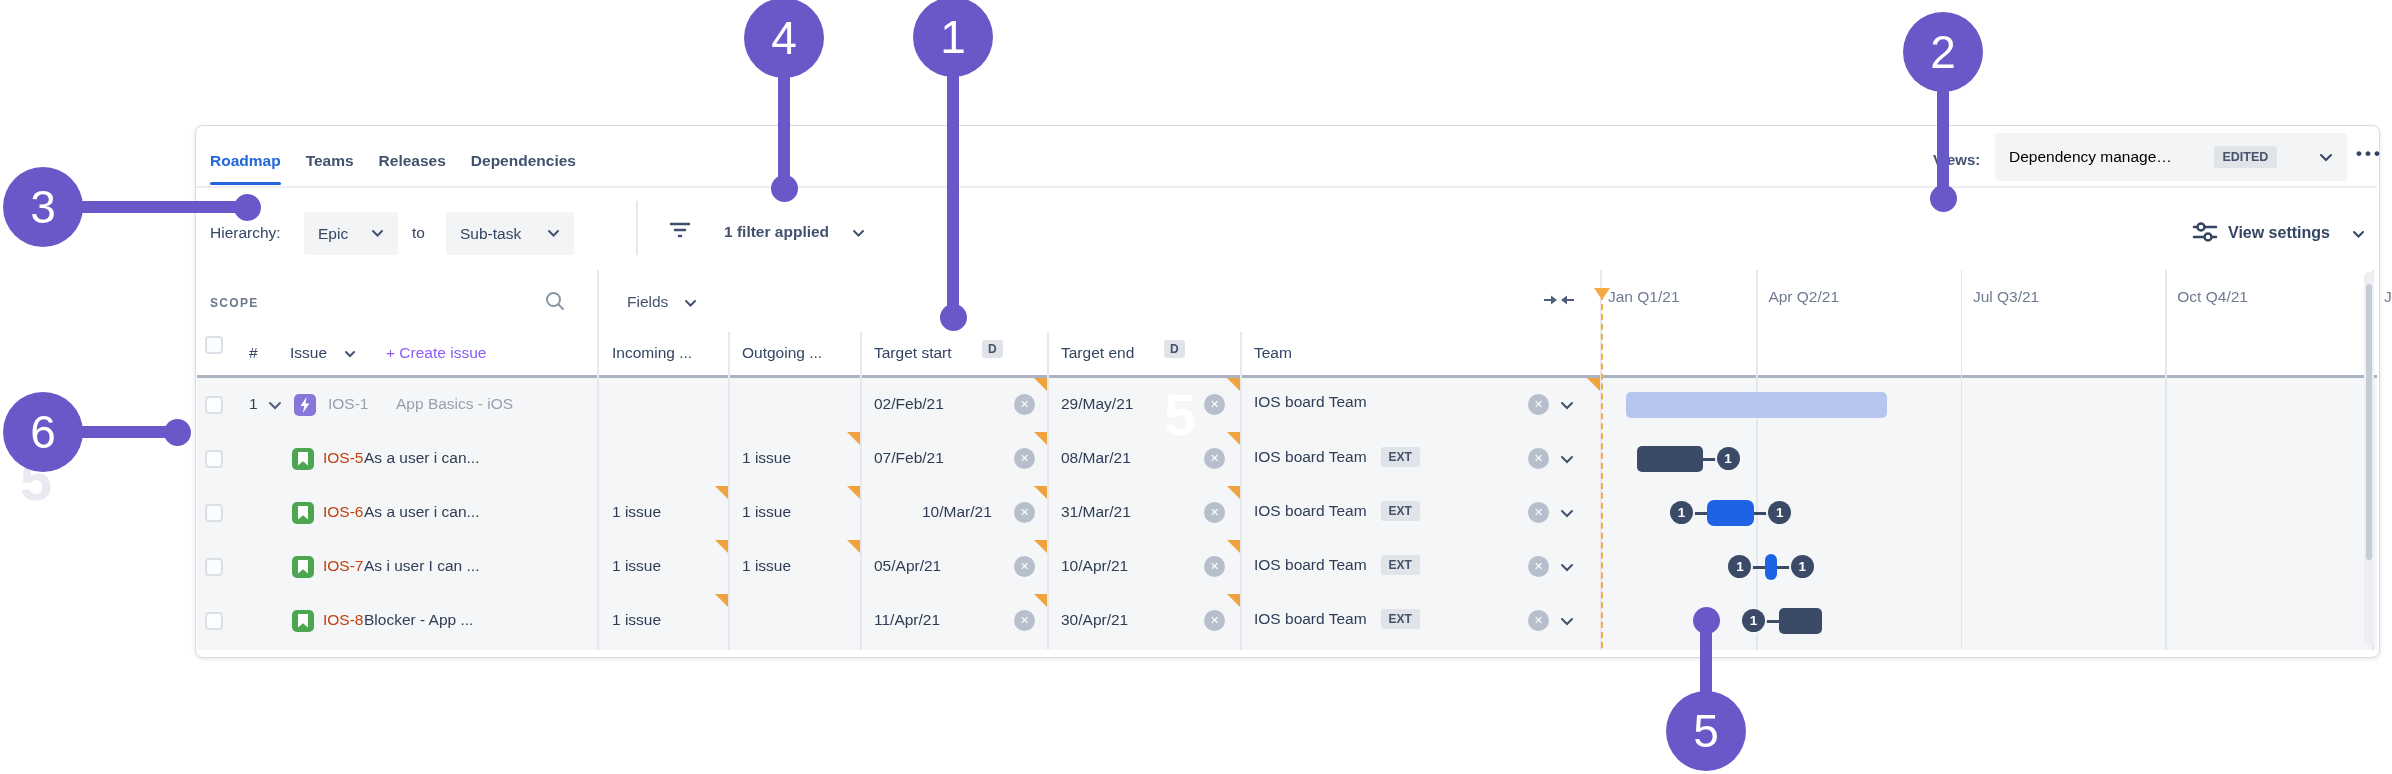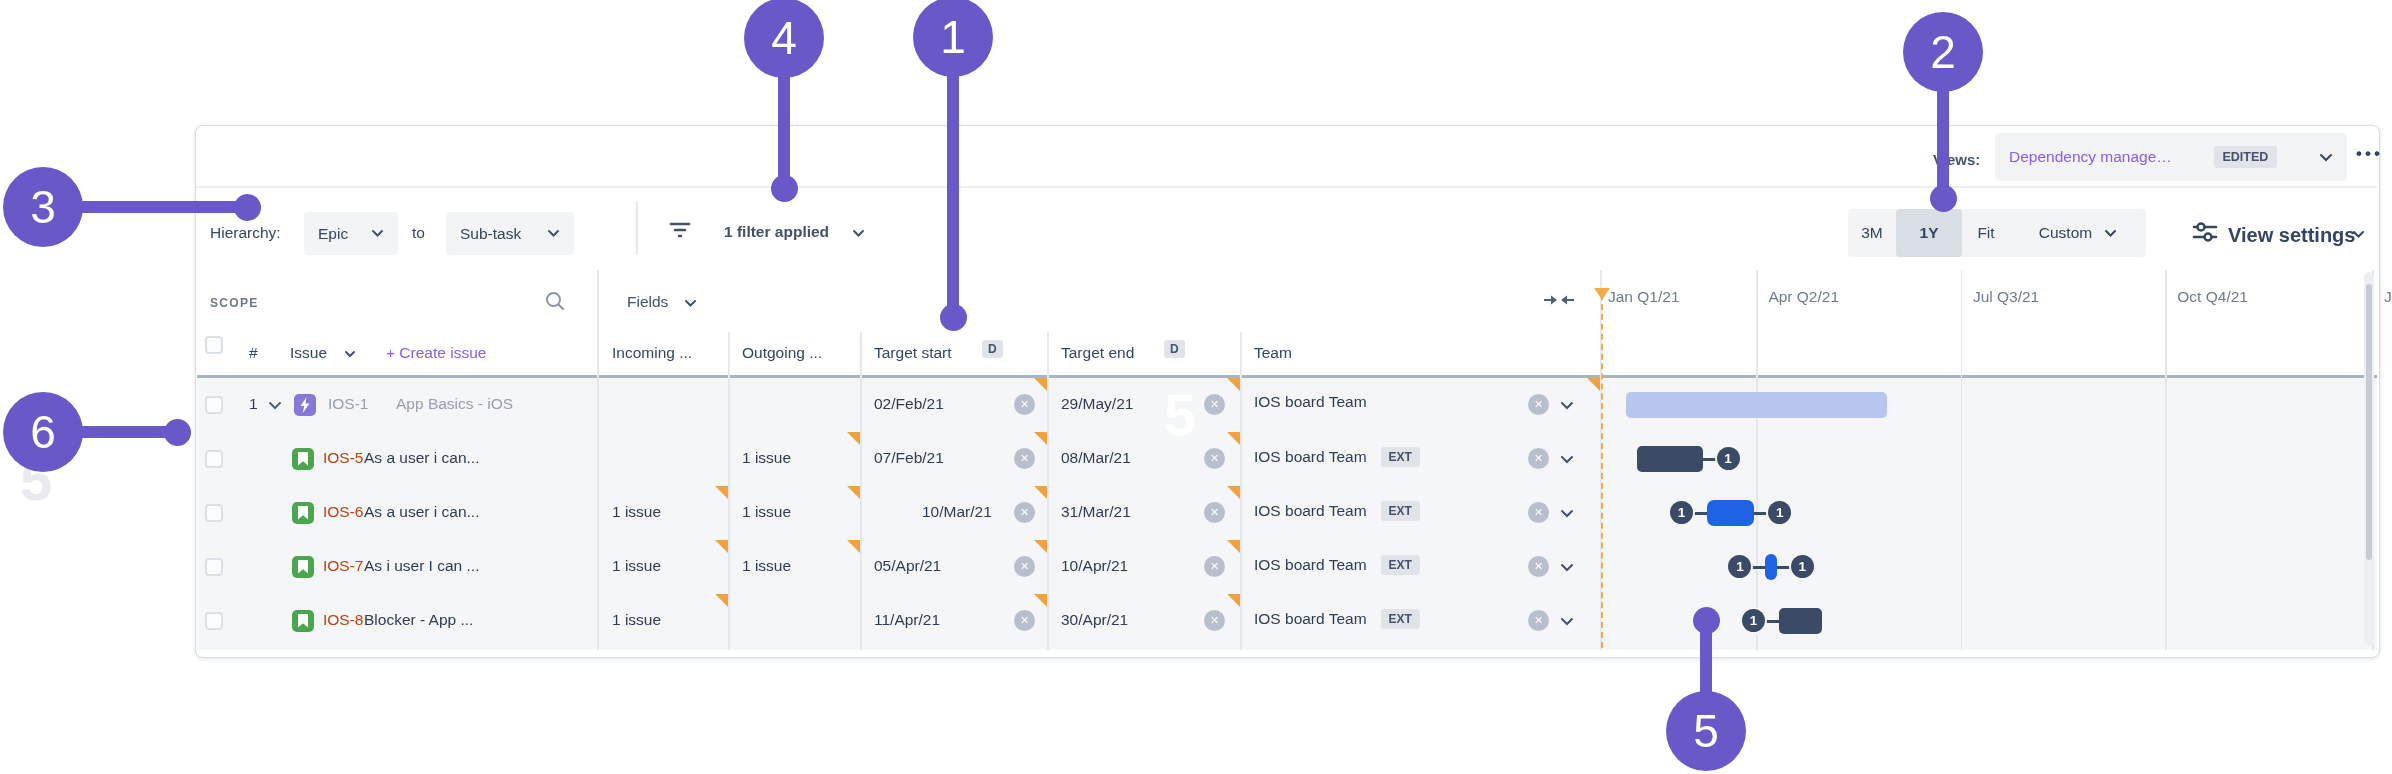--- a/index.html
+++ b/index.html
@@ -63,24 +63,30 @@
 </style>
 </head>
 <body>
 
 <div class="page">
 
   <div class="panel"></div>
   <div class="tabs-divider"></div>
   <div class="data-bg"></div>
 
+  <div class="tabs" id="tabs">
+      <span class="tab active">Roadmap</span>
+      <span class="tab">Teams</span>
+      <span class="tab">Releases</span>
+      <span class="tab">Dependencies</span>
+    </div>
 
   <div class="abs" style="left:1933px;top:151px;font-weight:600;color:#42526e;font-size:15px;">Views:</div>
   <div class="abs btn" style="left:1995px;top:133px;width:352px;height:48px;">
-    <span style="color:#8b5cf6;">Dependency manage…</span>
+    <span style="color:#000000;">Dependency manage…</span>
     <span class="gbadge" style="font-size:12.5px;padding:4px 9px;">EDITED</span>
     <span class="chev">
       <svg width="14" height="9">
           <polyline points="2,2 7,7 12,2" fill="none" stroke="#344563" stroke-width="2" stroke-linecap="round"></polyline>
         </svg>
     </span>
   </div>
   <div class="abs" style="left:2356px;top:144px;font-size:17px;font-weight:bold;letter-spacing:3px;color:#344563;">•••</div>
 
   <div class="abs" style="left:210px;top:224px;font-size:15.5px;">Hierarchy:</div>
@@ -109,48 +115,29 @@
         <line x1="11" y1="16" x2="13" y2="16" stroke="#42526e" stroke-width="2.5" stroke-linecap="round"></line>
       </svg>
   </span>
   <div class="abs" style="left:704px;top:223px;font-size:15.5px;font-weight:600;color:#42526e;margin-left:20px;">1 filter applied</div>
   <span class="abs chev" style="left:852px;top:229px;">
     <svg width="13" height="9">
         <polyline points="2,2 6.5,6.5 11,2" fill="none" stroke="#42526e" stroke-width="2" stroke-linecap="round"></polyline>
       </svg>
   </span>
 
-  <div class="abs seg" style="left:1848px;top:209px;width:298px;" id="zoom-seg">
-      <span class="opt" style="width: 48px;">
-        <span>3M</span>
-      </span>
-      <span class="opt seg-active" style="width: 66px;">
-        <span>1Y</span>
-      </span>
-      <span class="opt" style="width: 48px;">
-        <span>Fit</span>
-      </span>
-      <span class="opt" style="width: 136px;">
-        <span>Custom</span>
-        <span class="chev" style="margin-left:12px;">
-          <svg width="13" height="9">
-            <polyline points="2,2 6.5,6.5 11,2" fill="none" stroke="#344563" stroke-width="2" stroke-linecap="round"></polyline>
-          </svg>
-        </span>
-      </span>
-    </div>
   <span class="abs chev" style="left:2192px;top:220px;">
     <svg width="26" height="24">
         <line x1="2" y1="7" x2="24" y2="7" stroke="#344563" stroke-width="2.5" stroke-linecap="round"></line>
         <circle cx="9" cy="7" r="3.5" fill="#fff" stroke="#344563" stroke-width="2.5"></circle>
         <line x1="2" y1="17" x2="24" y2="17" stroke="#344563" stroke-width="2.5" stroke-linecap="round"></line>
         <circle cx="16" cy="17" r="3.5" fill="#fff" stroke="#344563" stroke-width="2.5"></circle>
       </svg>
   </span>
-  <div class="abs" style="left:2228px;top:224px;font-size:20px;font-weight:600;">View settings</div>
+  <div class="abs" style="left:2228px;top:224px;font-size:16px;font-weight:600;">View settings</div>
   <span class="abs chev" style="left:2352px;top:230px;">
     <svg width="13" height="9">
         <polyline points="2,2 6.5,6.5 11,2" fill="none" stroke="#344563" stroke-width="2" stroke-linecap="round"></polyline>
       </svg>
   </span>
 
   <div class="abs scope-title" style="left:210px;top:296px;">SCOPE</div>
   <span class="abs chev" style="left:544px;top:290px;">
     <svg width="22" height="22">
         <circle cx="9.5" cy="9.5" r="6.5" fill="none" stroke="#8a94a6" stroke-width="2"></circle>

